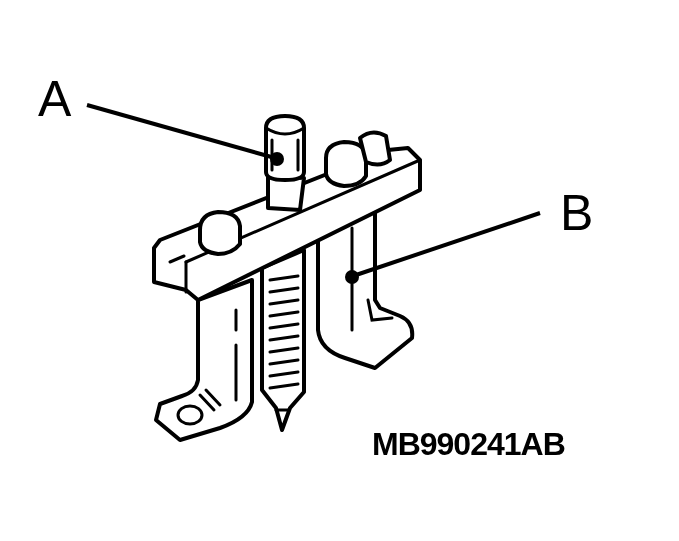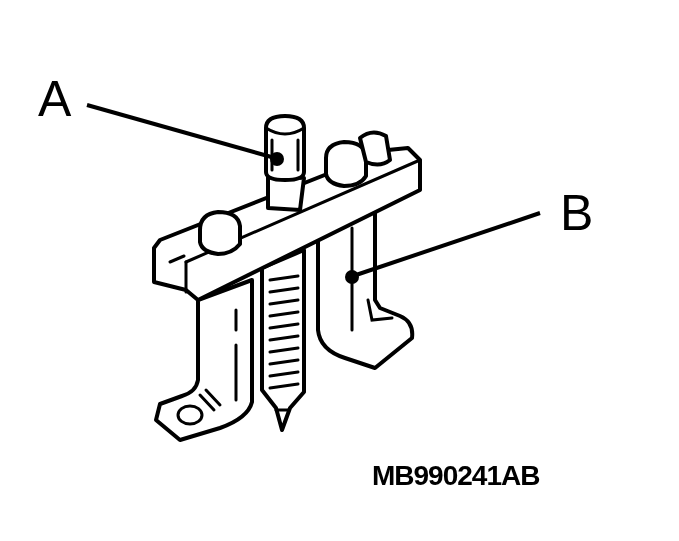--- a/index.html
+++ b/index.html
@@ -1,21 +1,21 @@
 <!DOCTYPE html>
 <html><head>
   <meta charset="utf-8">
   <style>
     html, body { margin: 0; padding: 0; background: #ffffff; }
     body { width: 679px; height: 541px; position: relative; overflow: hidden; font-family: "Liberation Sans", sans-serif; }
     .canvas { position: absolute; left: 0; top: 0; width: 679px; height: 541px; }
     .label { position: absolute; color: #000; font-family: "Liberation Sans", sans-serif; line-height: 1; }
     .label-a { left: 38px; top: 74px; font-size: 50px; font-weight: normal; }
     .label-b { left: 560px; top: 188px; font-size: 50px; font-weight: normal; }
-    .part-code { left: 372px; top: 428px; font-size: 28px; font-weight: bold; letter-spacing: -1px; margin-top: 34px; }
+    .part-code { left: 372px; top: 428px; font-size: 32px; font-weight: bold; letter-spacing: -1px; }
     svg .fillw { fill: #fff; stroke: #000; stroke-width: 4; stroke-linejoin: round; }
     svg .thin { fill: none; stroke: #000; stroke-width: 3; stroke-linecap: round; }
   </style>
 </head>
 <body>
 
 <div class="canvas">
   <svg width="679" height="541" viewBox="0 0 679 541">
 
     <g>

